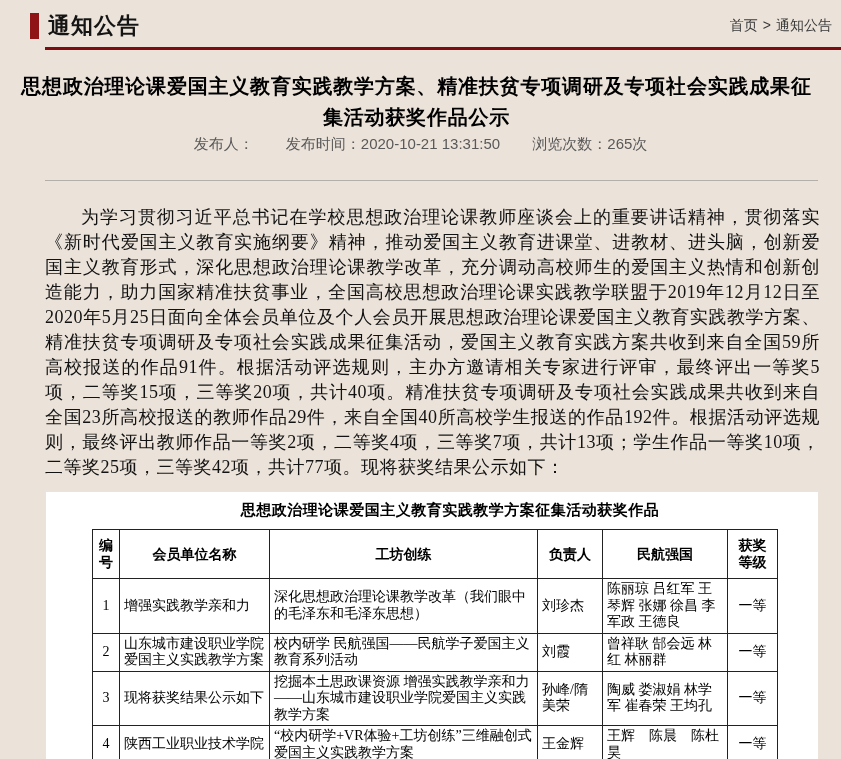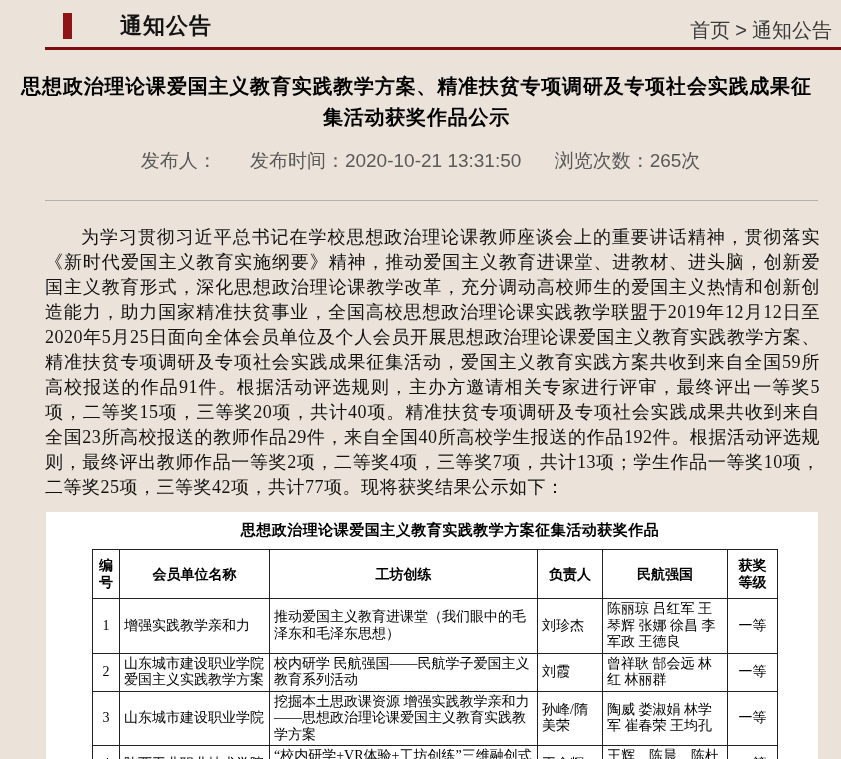--- a/index.html
+++ b/index.html
@@ -3,33 +3,33 @@
 <meta charset="utf-8">
 <style>
   html,body{margin:0;padding:0;}
   body{
     width:841px;height:759px;overflow:hidden;position:relative;
     background:#ebe3da;
     font-family:"Liberation Sans",sans-serif;
     color:#111;
   }
   
-  .section-head{position:relative;display:flex;align-items:center;padding:11px 8px 0 63px;gap:39px;}
+  .section-head{position:relative;display:flex;align-items:center;padding:11px 8px 0 30px;}
   .red-bar{width:9px;height:26px;background:#8e1416;margin-right:9px;flex:0 0 auto;}
   .section-title{font-size:22px;font-weight:bold;color:#141414;margin:0;letter-spacing:1px;}
-  .breadcrumb{position:absolute;right:9px;top:17px;font-size:20px;color:#3a3a3a;}
+  .breadcrumb{position:absolute;right:9px;top:17px;font-size:14px;color:#3a3a3a;}
   .breadcrumb a{color:#3a3a3a;text-decoration:none;cursor:pointer;}
   .breadcrumb .sep{margin:0 5px;}
   .red-line{height:3px;background:#7d0d10;margin:6px 0 0 45px;}
   
   .article-title{
     font-size:20px;font-weight:bold;color:#000;text-align:center;
     line-height:31px;margin:21px 28px 0 20px;letter-spacing:0.8px;
   }
-  .meta{margin-top:15px;text-align:center;font-size:19px;color:#595959;}
+  .meta{margin-top:2px;text-align:center;font-size:15px;color:#595959;}
   .meta .meta-item{margin:0 14px;}
   .meta-divider{border:none;border-top:1px solid #b3afaa;margin:26px 23px 0 45px;height:0;}
   .body-text{
     margin:24px 21px 12px 45px;
     font-family:"Liberation Serif",serif;
     font-size:18px;line-height:25px;letter-spacing:0.5px;
     color:#121212;text-indent:2em;text-align:justify;
   }
   
   .table-card{
@@ -104,37 +104,37 @@
             <th>工坊创练</th>
             <th>负责人</th>
             <th>民航强国</th>
             <th>获奖等级</th>
           </tr>
       </thead>
       <tbody>
           <tr>
             <td class="c-center">1</td>
             <td>增强实践教学亲和力</td>
-            <td>推动爱国主义教育进课堂（我们眼中的毛泽东和毛泽东思想）</td>
+            <td>深化思想政治理论课教学改革（我们眼中的毛泽东和毛泽东思想）</td>
             <td>刘珍杰</td>
             <td>陈丽琼 吕红军 王琴辉 张娜 徐昌 李军政 王德良</td>
             <td class="c-center">一等</td>
           </tr>
           <tr>
             <td class="c-center">2</td>
             <td>山东城市建设职业学院爱国主义实践教学方案</td>
             <td>校内研学 民航强国——民航学子爱国主义教育系列活动</td>
             <td>刘霞</td>
             <td>曾祥耿 郜会远 林红 林丽群</td>
             <td class="c-center">一等</td>
           </tr>
           <tr>
             <td class="c-center">3</td>
-            <td>山东城市建设职业学院</td>
-            <td>挖掘本土思政课资源 增强实践教学亲和力——思想政治理论课爱国主义教育实践教学方案</td>
+            <td>现将获奖结果公示如下</td>
+            <td>挖掘本土思政课资源 增强实践教学亲和力——山东城市建设职业学院爱国主义实践教学方案</td>
             <td>孙峰/隋美荣</td>
             <td>陶威 娄淑娟 林学军 崔春荣 王均孔</td>
             <td class="c-center">一等</td>
           </tr>
           <tr>
             <td class="c-center">4</td>
             <td>陕西工业职业技术学院</td>
             <td>“校内研学+VR体验+工坊创练”三维融创式爱国主义实践教学方案</td>
             <td>王金辉</td>
             <td>王辉　陈晨　陈杜昊</td>

